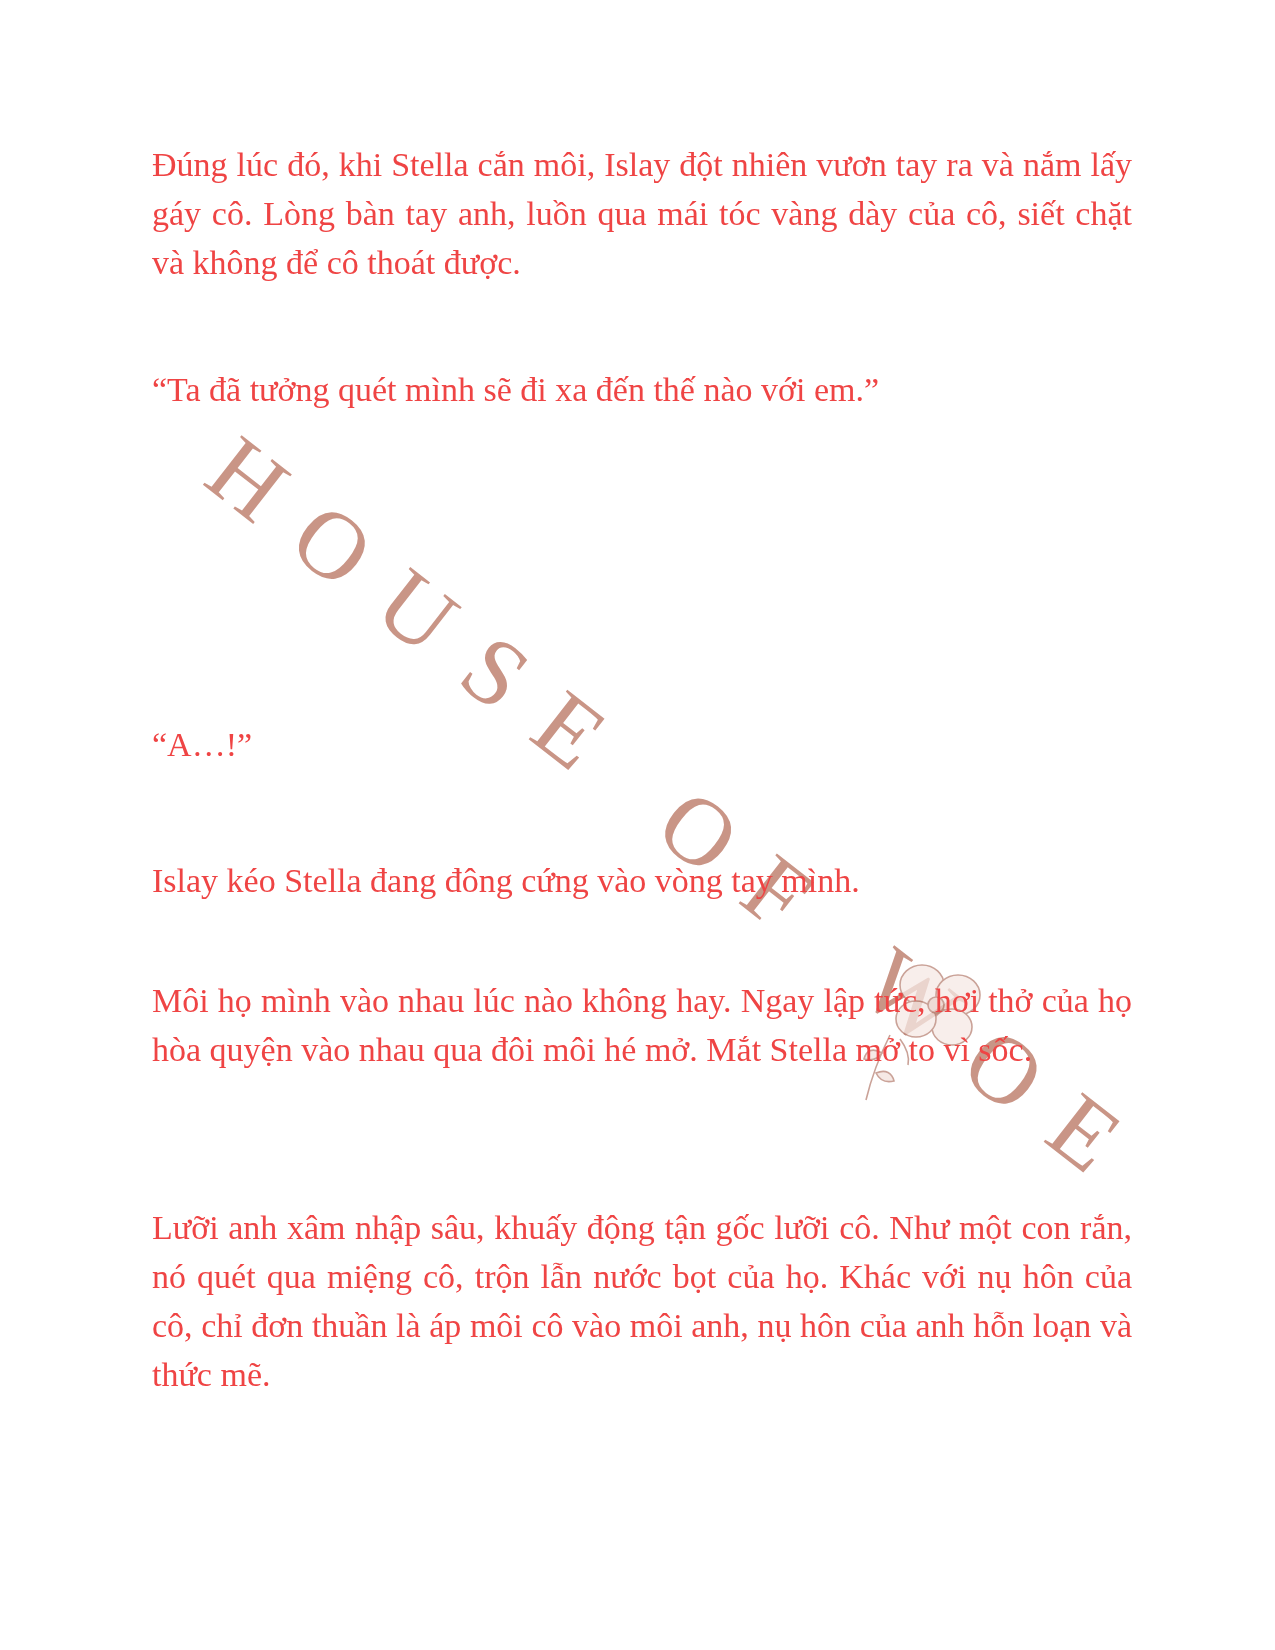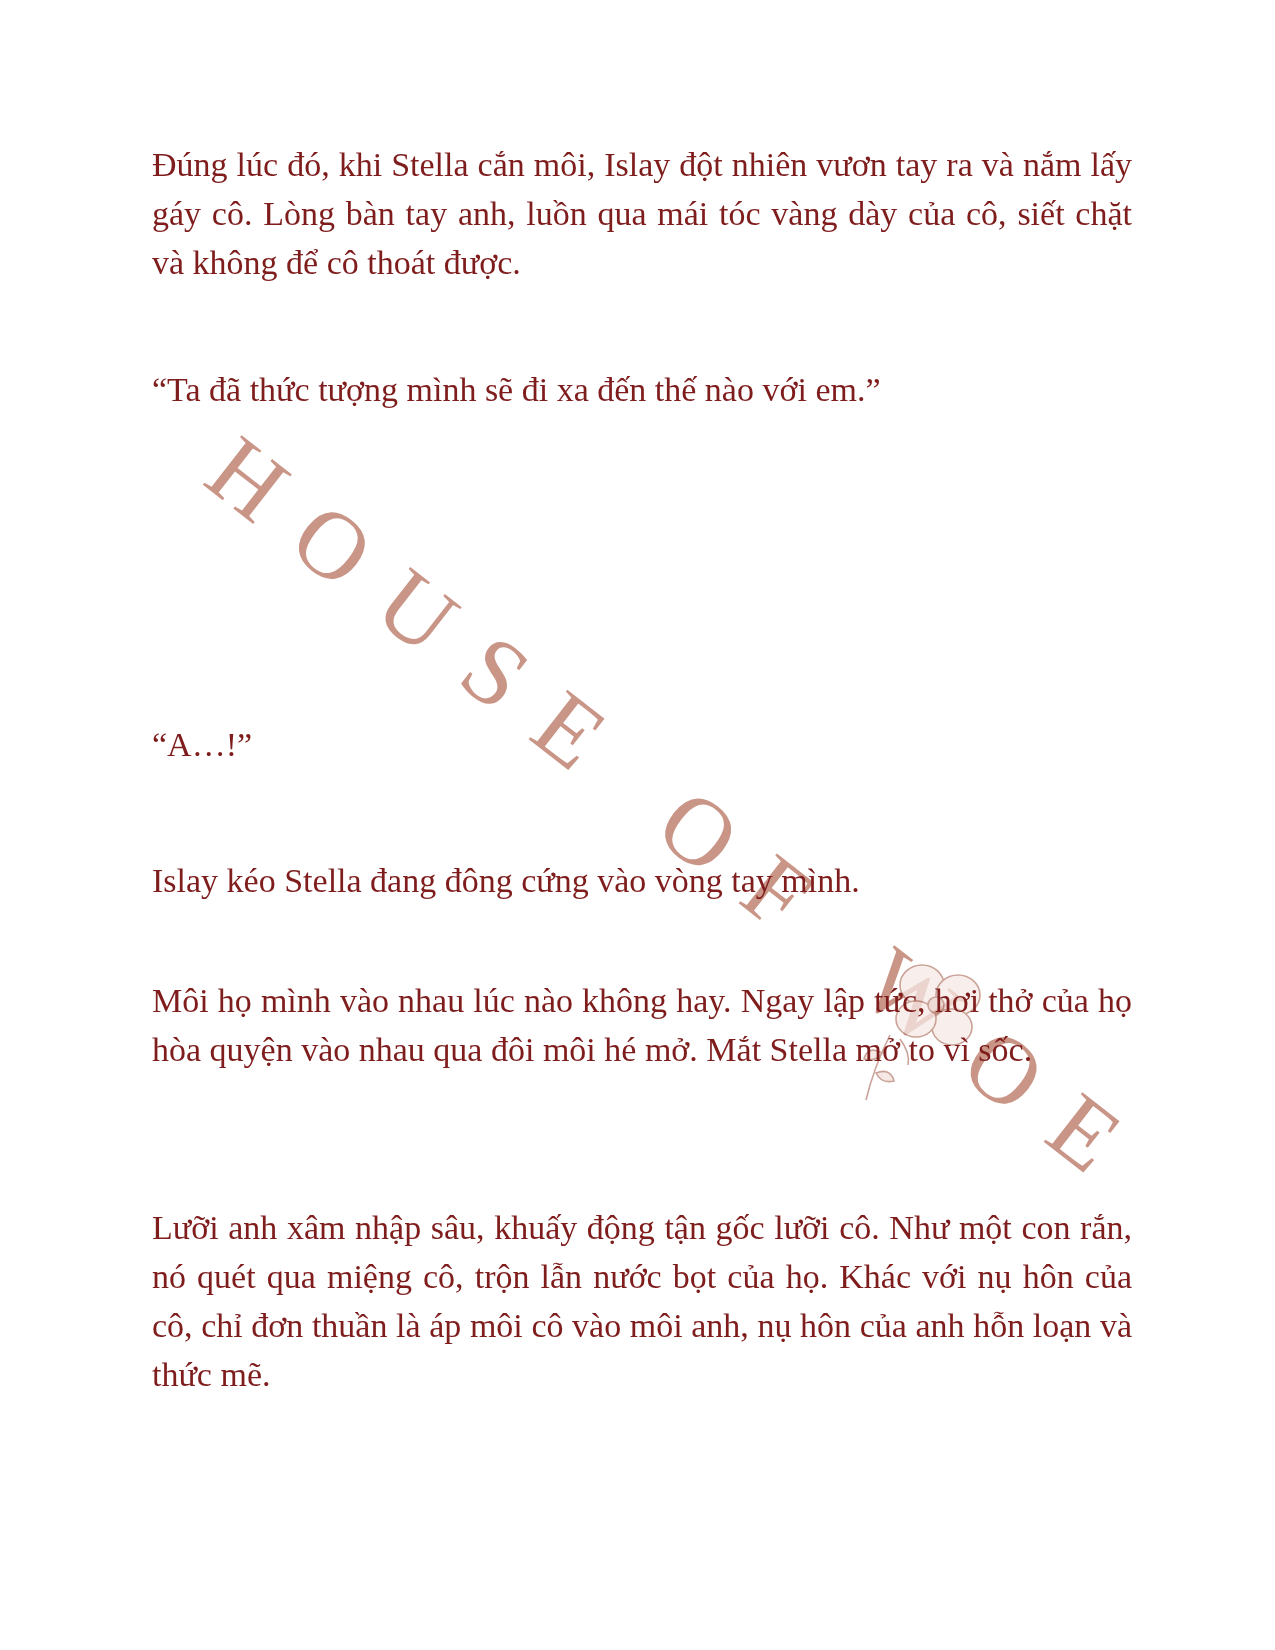--- a/index.html
+++ b/index.html
@@ -15,21 +15,21 @@
       overflow: hidden;
     }
     .para {
       position: absolute;
       left: 152px;
       width: 980px;
       margin: 0;
       font-family: "Liberation Serif", "DejaVu Serif", serif;
       font-size: 34px;
       line-height: 49px;
-      color: #7f1d1d;
+      color: #ef4444;
       text-align: justify;
       z-index: 2;
     }
     .watermark {
       position: absolute;
       left: 235px;
       top: 565px;
       transform-origin: 0 0;
       transform: rotate(38deg);
       font-family: "Liberation Serif", "DejaVu Serif", serif;
@@ -68,19 +68,19 @@
       <ellipse cx="56" cy="64" rx="20" ry="18" fill="#f6e9e5"></ellipse>
       <circle cx="76" cy="50" r="8" fill="#e9cfc8"></circle>
       <path d="M30 80 C 20 100, 12 120, 6 145"></path>
       <path d="M22 98 C 12 92, 6 96, 4 104 C 12 106, 18 104, 22 98 Z" fill="#f3e2dd"></path>
       <path d="M16 118 C 26 114, 32 118, 34 126 C 26 128, 20 126, 16 118 Z" fill="#f3e2dd"></path>
       <path d="M40 84 C 46 92, 50 100, 48 110"></path>
     </g>
   </svg>
 
   <p class="para" style="top:140px;">Đúng lúc đó, khi Stella cắn môi, Islay đột nhiên vươn tay ra và nắm lấy gáy cô. Lòng bàn tay anh, luồn qua mái tóc vàng dày của cô, siết chặt và không để cô thoát được.</p>
-  <p class="para" style="top:365px;">“Ta đã thức tượng mình sẽ đi xa đến thế nào với em.”</p>
+  <p class="para" style="top:365px;">“Ta đã tưởng quét mình sẽ đi xa đến thế nào với em.”</p>
   <p class="para" style="top:720px;">“A…!”</p>
   <p class="para" style="top:856px;">Islay kéo Stella đang đông cứng vào vòng tay mình.</p>
   <p class="para" style="top:976px;">Môi họ mình vào nhau lúc nào không hay. Ngay lập tức, hơi thở của họ hòa quyện vào nhau qua đôi môi hé mở. Mắt Stella mở to vì sốc.</p>
   <p class="para" style="top:1203px;">Lưỡi anh xâm nhập sâu, khuấy động tận gốc lưỡi cô. Như một con rắn, nó quét qua miệng cô, trộn lẫn nước bọt của họ. Khác với nụ hôn của cô, chỉ đơn thuần là áp môi cô vào môi anh, nụ hôn của anh hỗn loạn và thức mẽ.</p>
 
 </div>
 
 </body></html>

